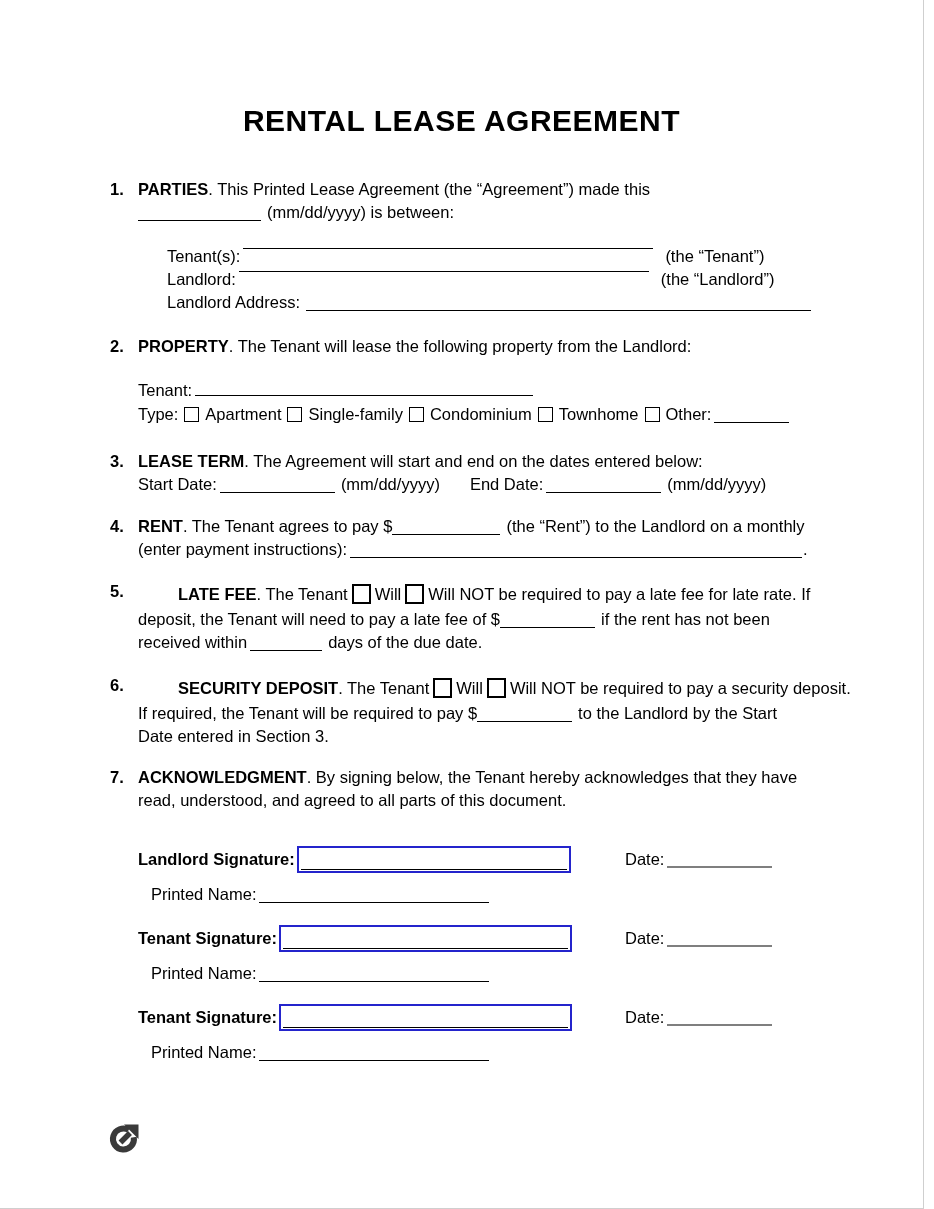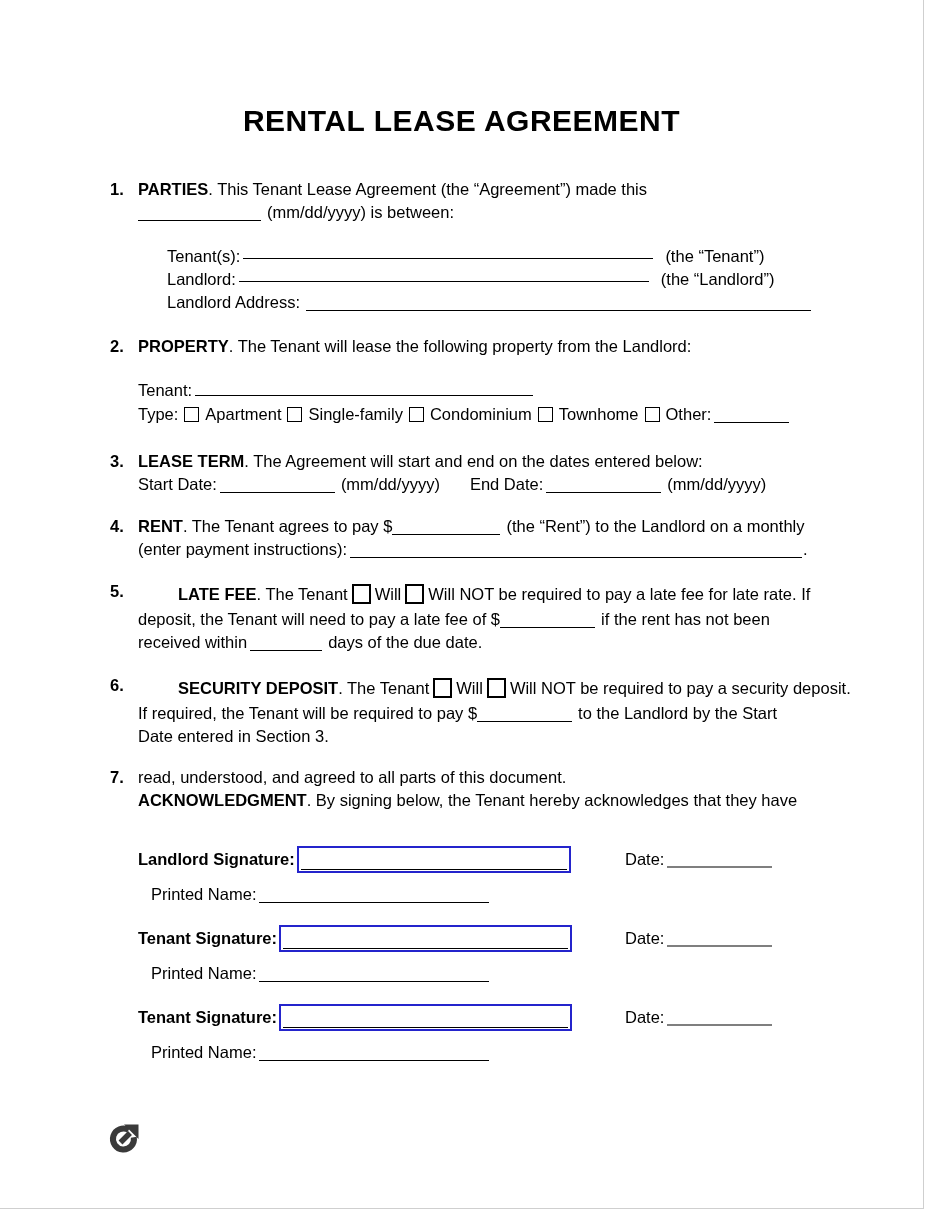--- a/index.html
+++ b/index.html
@@ -26,21 +26,21 @@
   .w115{width:115px}.w108{width:108px}.w72{width:72px}.w452{width:452px; margin-right:1px}
   .w95{width:95px}.w105{width:105px}.w230{width:230px}
   .fillflex { flex:1; height:4px; border-bottom:1.8px solid #000; margin-left:6px; align-self:flex-end; margin-bottom:3px; }
   
   .cb  { display:inline-block; width:15px; height:15px; border:1.7px solid #000; vertical-align:-2px; margin:0 6px; background:#fff; }
   .cbl { display:inline-block; width:19px; height:20px; border:2.2px solid #000; vertical-align:-4px; margin:0 4px; background:#fff; }
   
   #sec1{margin-top:40px} #sec2{margin-top:21px} #sec3{margin-top:24px}
   #sec4{margin-top:19px} #sec5{margin-top:19px} #sec6{margin-top:20px} #sec7{margin-top:18px}
   .party-rows { margin-top:21px; margin-left:29px; }
-  .party-row { display:flex; align-items:center; }
+  .party-row { display:flex; align-items:flex-start; }
   .party-row .suffix { margin-left:6px; white-space:nowrap; }
   .addr-group { margin-top:21px; }
   .addr-row { display:flex; align-items:baseline; }
   .type-row { line-height:24px; white-space:nowrap; }
   .spacer30 { display:inline-block; width:30px; }
   
   .sig-section { margin-left:28px; margin-top:33px; }
   .sig-row { position:relative; display:flex; align-items:center; height:28px; }
   .sig-row.mt { margin-top:18px; }
   .sig-label { font-weight:bold; white-space:nowrap; }
@@ -58,21 +58,21 @@
 
 <div class="page">
 
   <div class="title">RENTAL LEASE AGREEMENT</div>
 
   <div class="content">
 
     <div class="sec" id="sec1">
       <div class="sec-num">1.</div>
       <div class="sec-body">
-        <div class="line"><span class="h">PARTIES</span><span>. This Tenant Lease Agreement (the “Agreement”) made this</span></div>
+        <div class="line"><span class="h">PARTIES</span><span>. This Printed Lease Agreement (the “Agreement”) made this</span></div>
         <div class="line"><span class="blank w123 b-start"></span><span>(mm/dd/yyyy) is between:</span></div>
         <div class="party-rows">
           <div class="party-row">
             <span>Tenant(s):</span>
             <span class="blank w410"></span>
             <span class="suffix">(the “Tenant”)</span>
           </div>
           <div class="party-row">
             <span>Landlord:</span>
             <span class="blank w410"></span>
@@ -134,22 +134,22 @@
       <div class="sec-body">
         <div class="line tall"><span class="h">SECURITY DEPOSIT</span><span>. The Tenant</span><span class="cbl"></span><span>Will</span><span class="cbl"></span><span>Will NOT be required to pay a security deposit.</span></div>
         <div class="line"><span>If required, the Tenant will be required to pay $</span><span class="blank w95 b-start"></span><span>to the Landlord by the Start</span></div>
         <div class="line"><span>Date entered in Section 3.</span></div>
       </div>
     </div>
 
     <div class="sec" id="sec7">
       <div class="sec-num">7.</div>
       <div class="sec-body">
+        <div class="line"><span class="h">ACKNOWLEDGMENT</span><span>. By signing below, the Tenant hereby acknowledges that they have</span></div>
         <div class="line"><span>read, understood, and agreed to all parts of this document.</span></div>
-        <div class="line"><span class="h">ACKNOWLEDGMENT</span><span>. By signing below, the Tenant hereby acknowledges that they have</span></div>
       </div>
     </div>
 
     <div class="sig-section">
 
       <div class="sig-row">
         <span class="sig-label">Landlord Signature:</span>
         <span class="sig-box landlord">
             <span class="sig-inner-line"></span>
           </span>

